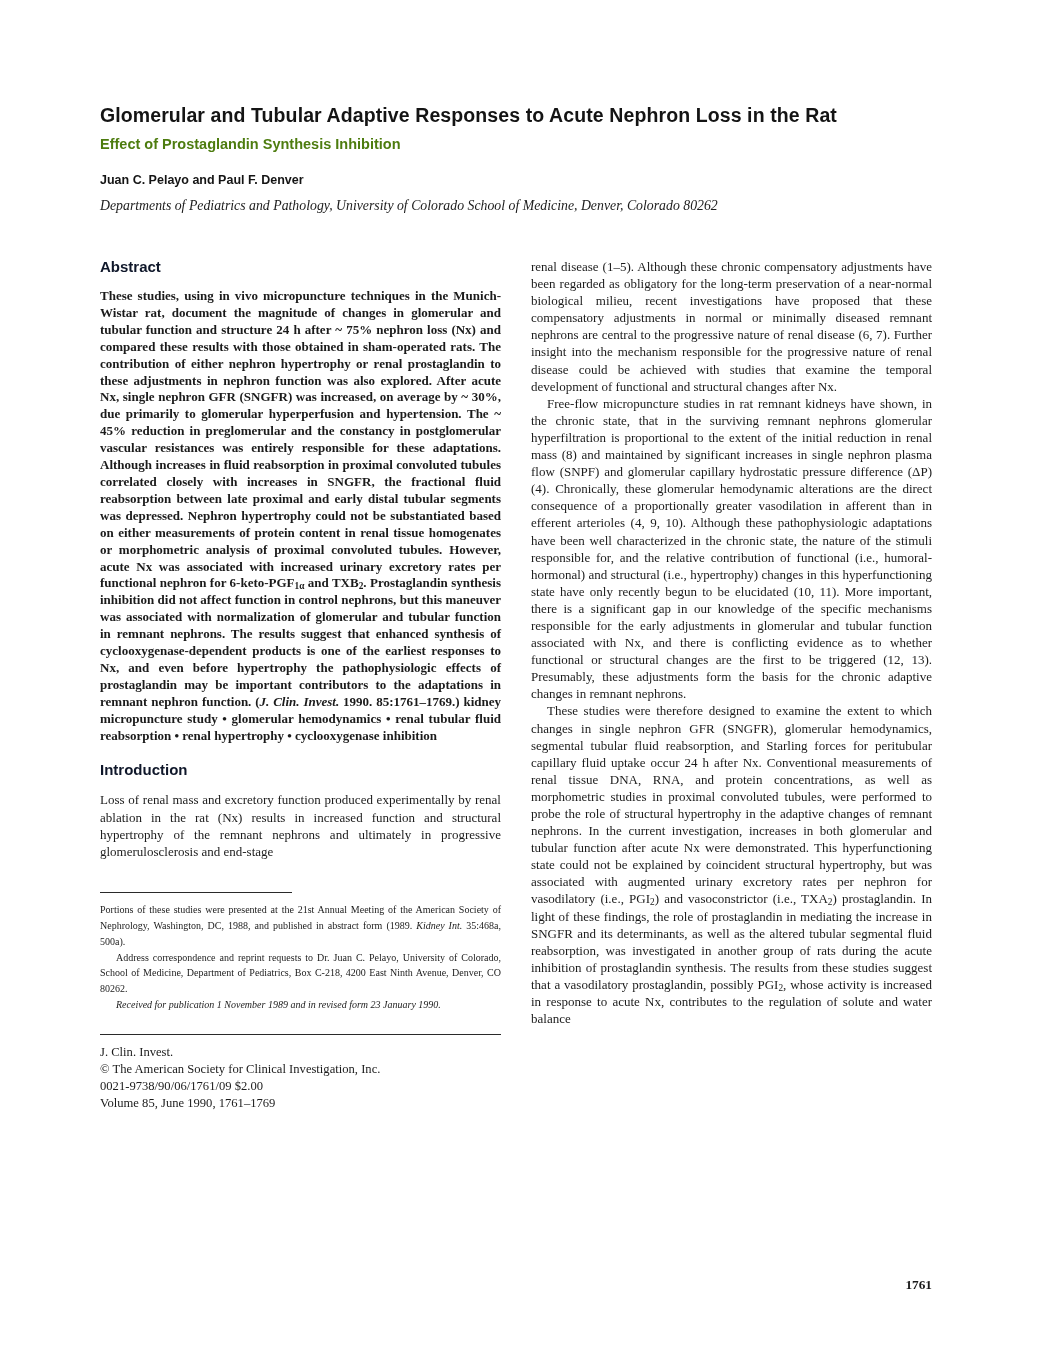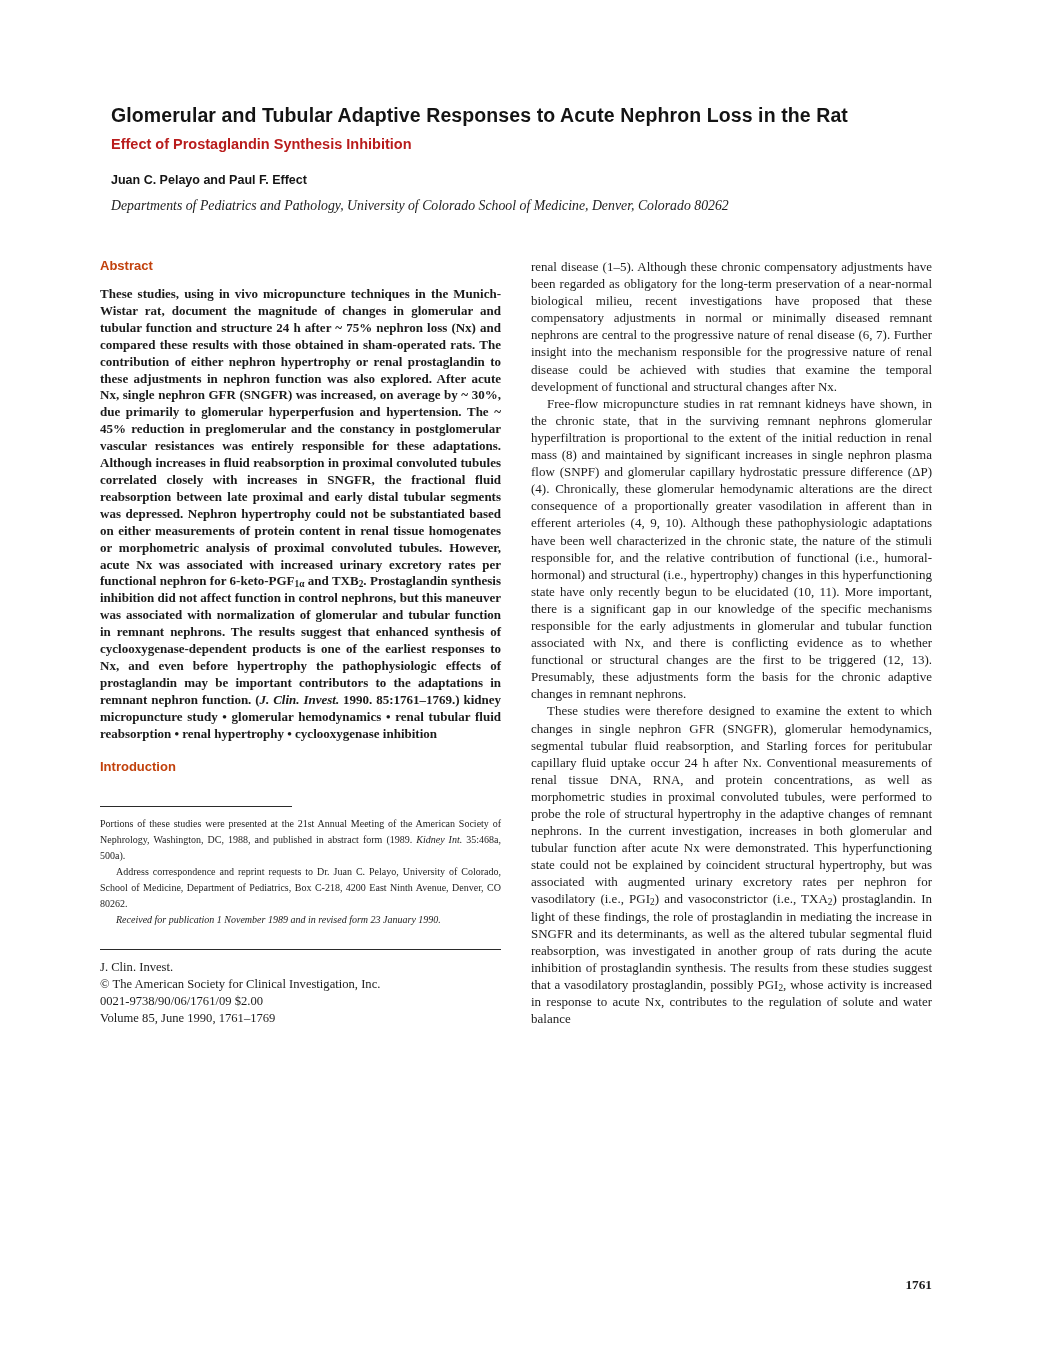--- a/index.html
+++ b/index.html
@@ -9,45 +9,45 @@
     width: 1049px; height: 1369px;
     font-family: "Liberation Serif", serif;
     color: #1b1b1b;
   }
   .page {
     position: relative;
     width: 1049px; height: 1369px;
     background: #ffffff;
     overflow: hidden;
   }
-  .titleblock { position: absolute; left: 111px; top: 104px; width: 832px; }
+  .titleblock { position: absolute; left: 100px; top: 104px; width: 832px; }
   .article-title {
     font-family: "Liberation Sans", sans-serif;
     font-size: 19.5px; font-weight: 700; color: #141414;
     letter-spacing: 0.1px;
   }
   .article-subtitle {
     font-family: "Liberation Sans", sans-serif;
-    font-size: 14.5px; font-weight: 700; color: #b91c1c;
+    font-size: 14.5px; font-weight: 700; color: #4d7c0f;
     margin-top: 9px;
   }
   .authors {
     font-family: "Liberation Sans", sans-serif;
     font-size: 12.5px; font-weight: 700; color: #141414;
     margin-top: 21px;
   }
   .affiliation { font-style: italic; font-size: 13.8px; margin-top: 11px; }
   .columns {
     position: absolute; left: 100px; top: 258px; width: 832px;
     display: flex; gap: 30px;
   }
   .col { width: 401px; }
   .section-heading {
     font-family: "Liberation Sans", sans-serif;
-    font-size: 13px; font-weight: 700; color: #c2410c;
+    font-size: 15px; font-weight: 700; color: #0f172a;
     margin-bottom: 13px;
   }
   .intro-heading { margin-top: 16px; }
   .body-text { font-size: 13px; line-height: 17.1px; text-align: justify; }
   .abstract { font-weight: 700; font-size: 13px; line-height: 16.9px; margin-bottom: 17px; }
   .indent { text-indent: 16px; }
   .rule { height: 1px; background: #2a2a2a; }
   .footnote-rule { width: 192px; margin: 32px 0 9px 0; }
   .journal-rule { width: 401px; margin: 21px 0 9px 0; }
   .footnote { font-size: 10px; line-height: 15.9px; text-align: justify; }
@@ -62,31 +62,32 @@
   i { font-style: italic; }
 </style>
 </head>
 <body>
 
 <div class="page">
 
   <header class="titleblock">
     <h1 class="article-title">Glomerular and Tubular Adaptive Responses to Acute Nephron Loss in the Rat</h1>
     <h2 class="article-subtitle">Effect of Prostaglandin Synthesis Inhibition</h2>
-    <p class="authors">Juan C. Pelayo and Paul F. Effect</p>
+    <p class="authors">Juan C. Pelayo and Paul F. Denver</p>
     <p class="affiliation">Departments of Pediatrics and Pathology, University of Colorado School of Medicine, Denver, Colorado 80262</p>
   </header>
 
   <div class="columns">
 
     <div class="col">
       <h3 class="section-heading">Abstract</h3>
       <p class="body-text abstract">These studies, using in vivo micropuncture techniques in the Munich-Wistar rat, document the magnitude of changes in glomerular and tubular function and structure 24 h after ~ 75% nephron loss (Nx) and compared these results with those obtained in sham-operated rats. The contribution of either nephron hypertrophy or renal prostaglandin to these adjustments in nephron function was also explored. After acute Nx, single nephron GFR (SNGFR) was increased, on average by ~ 30%, due primarily to glomerular hyperperfusion and hypertension. The ~ 45% reduction in preglomerular and the constancy in postglomerular vascular resistances was entirely responsible for these adaptations. Although increases in fluid reabsorption in proximal convoluted tubules correlated closely with increases in SNGFR, the fractional fluid reabsorption between late proximal and early distal tubular segments was depressed. Nephron hypertrophy could not be substantiated based on either measurements of protein content in renal tissue homogenates or morphometric analysis of proximal convoluted tubules. However, acute Nx was associated with increased urinary excretory rates per functional nephron for 6-keto-PGF<sub>1α</sub> and TXB<sub>2</sub>. Prostaglandin synthesis inhibition did not affect function in control nephrons, but this maneuver was associated with normalization of glomerular and tubular function in remnant nephrons. The results suggest that enhanced synthesis of cyclooxygenase-dependent products is one of the earliest responses to Nx, and even before hypertrophy the pathophysiologic effects of prostaglandin may be important contributors to the adaptations in remnant nephron function. (<i>J. Clin. Invest.</i> 1990. 85:1761–1769.) kidney micropuncture study • glomerular hemodynamics • renal tubular fluid reabsorption • renal hypertrophy • cyclooxygenase inhibition</p>
 
       <h3 class="section-heading intro-heading">Introduction</h3>
+      <p class="body-text">Loss of renal mass and excretory function produced experimentally by renal ablation in the rat (Nx) results in increased function and structural hypertrophy of the remnant nephrons and ultimately in progressive glomerulosclerosis and end-stage</p>
 
       <div class="rule footnote-rule"></div>
       <p class="footnote">Portions of these studies were presented at the 21st Annual Meeting of the American Society of Nephrology, Washington, DC, 1988, and published in abstract form (1989. <i>Kidney Int.</i> 35:468a, 500a).</p>
       <p class="footnote indent">Address correspondence and reprint requests to Dr. Juan C. Pelayo, University of Colorado, School of Medicine, Department of Pediatrics, Box C-218, 4200 East Ninth Avenue, Denver, CO 80262.</p>
       <p class="footnote indent"><i>Received for publication 1 November 1989 and in revised form 23 January 1990.</i></p>
 
       <div class="rule journal-rule"></div>
       <p class="journal-line">J. Clin. Invest.</p>
       <p class="journal-line">© The American Society for Clinical Investigation, Inc.</p>
       <p class="journal-line">0021-9738/90/06/1761/09  $2.00</p>

